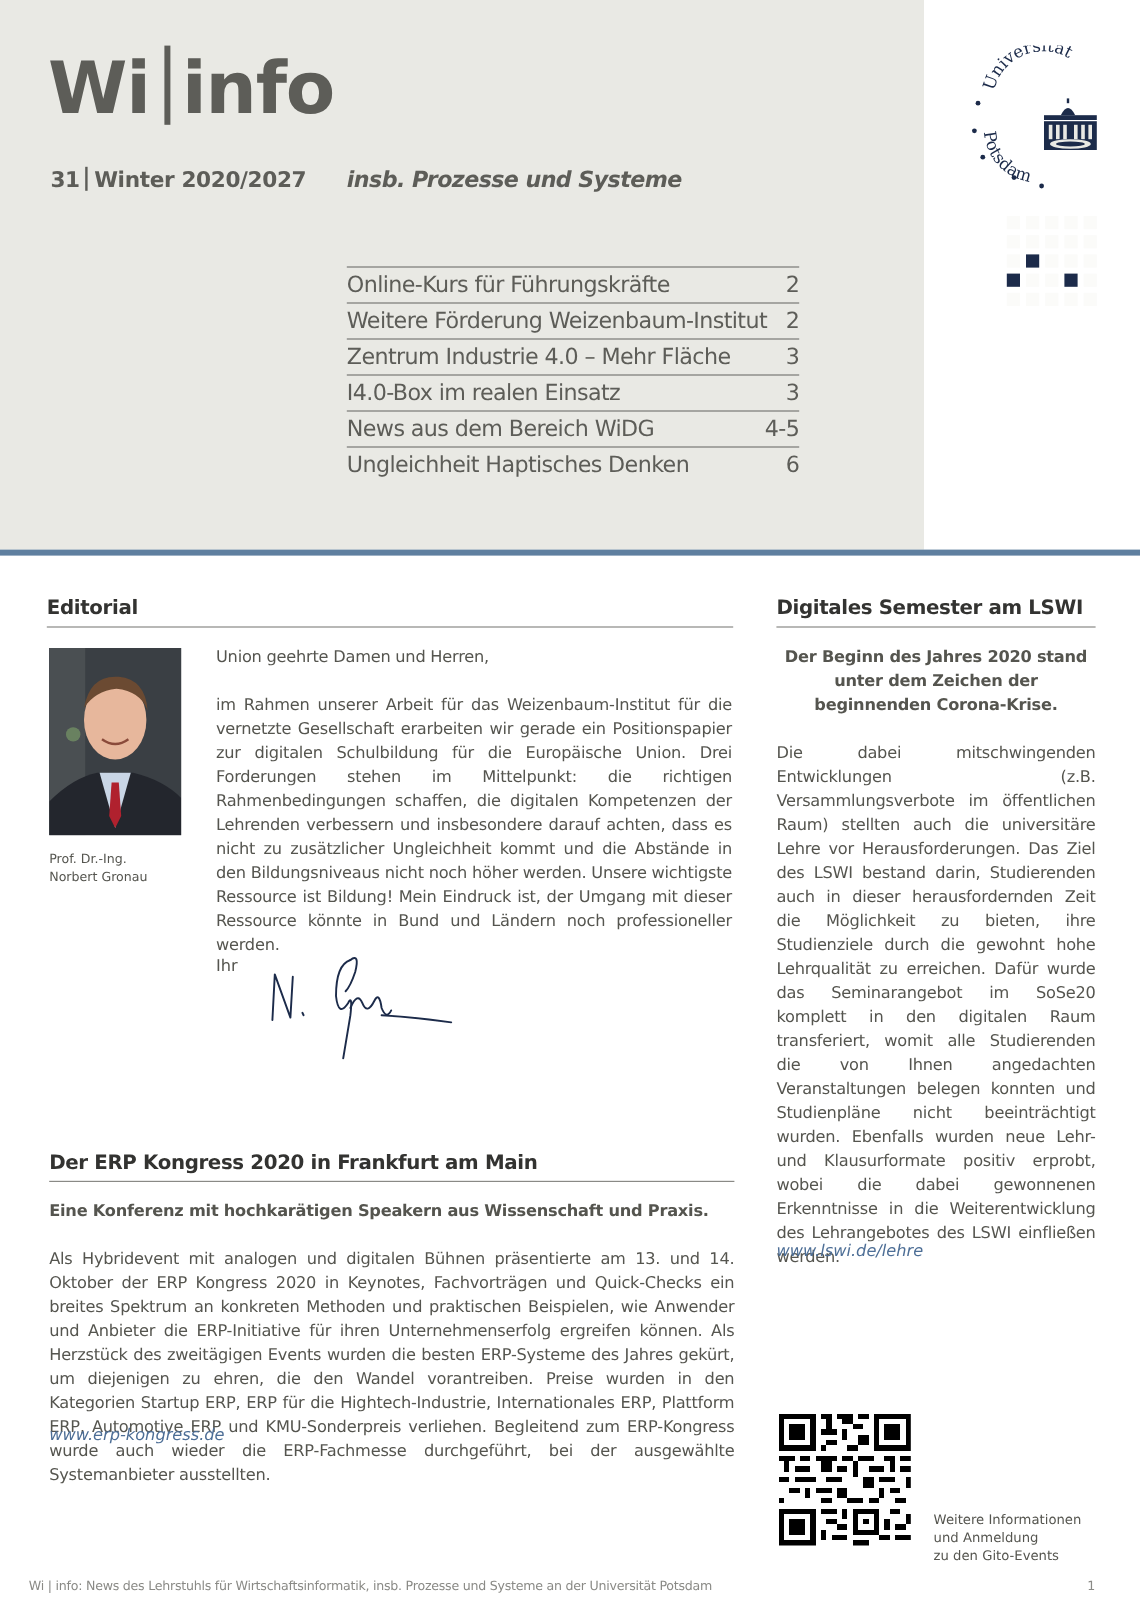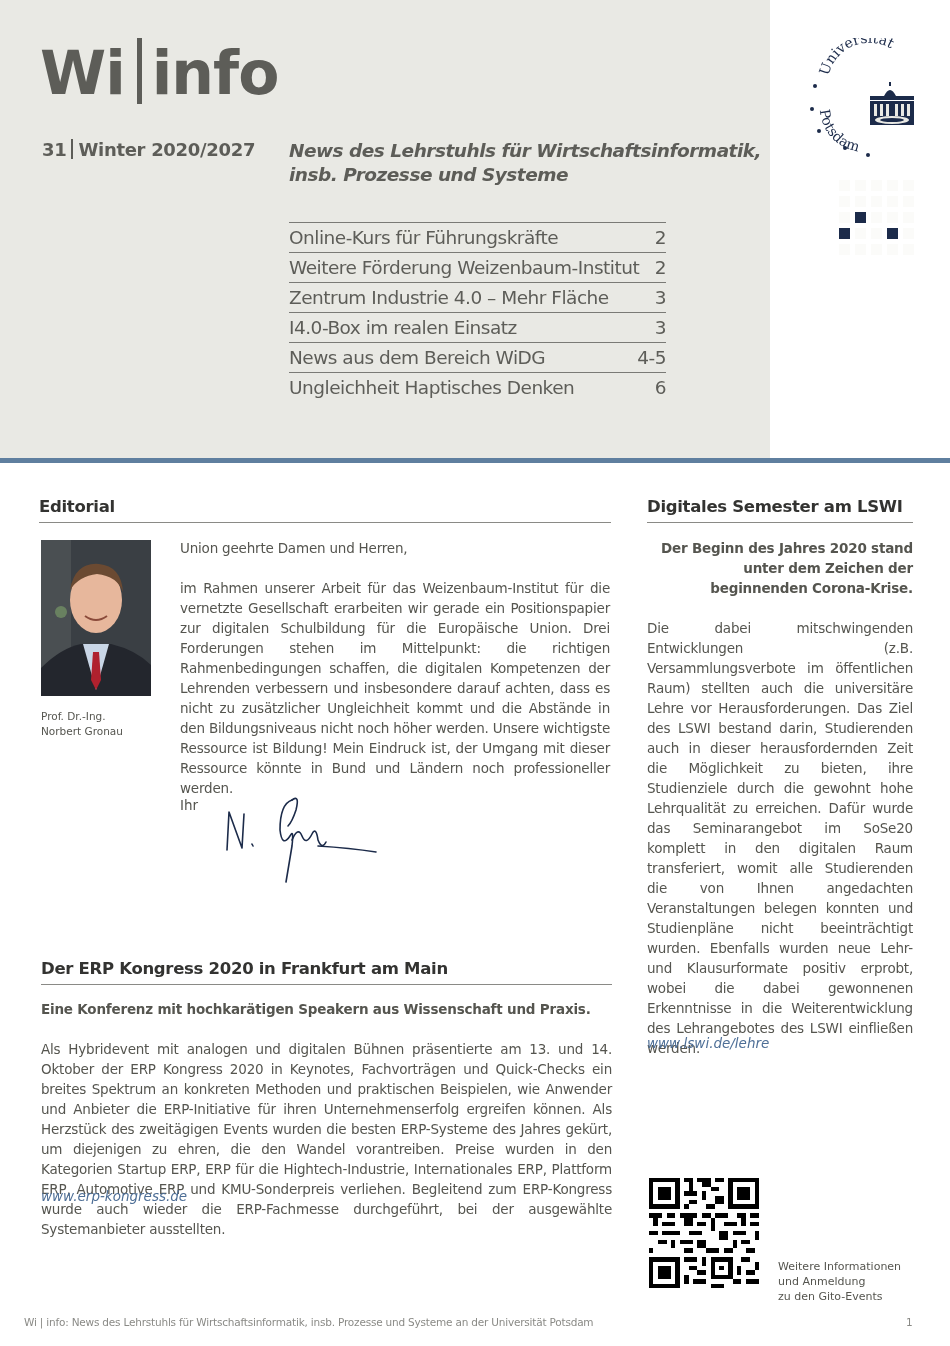--- a/index.html
+++ b/index.html
@@ -53,21 +53,20 @@
 <div class="header">
   <div class="masthead">
     <span>Wi</span><span class="pipe"></span><span>info</span>
   </div>
 
   <div class="issue">
     <span>31</span><span class="pipe"></span><span>Winter 2020/2027</span>
   </div>
 
   <div class="subtitle">
-    <div>News des Lehrstuhls für Wirtschaftsinformatik,</div>
     <div>insb. Prozesse und Systeme</div>
   </div>
 
   <div class="toc">
     <div class="toc-row">
         <span>Online-Kurs für Führungskräfte</span>
         <span class="page">2</span>
       </div>
     <div class="toc-row">
         <span>Weitere Förderung Weizenbaum-Institut</span>
@@ -193,21 +192,21 @@
 
 <div class="section-head" style="left:41px; top:959px; width:571px;">Der ERP Kongress 2020 in Frankfurt am Main</div>
 <div class="body-text" style="left:41px; top:999px; width:571px;">
   <p class="lead" style="text-align:left">Eine Konferenz mit hochkarätigen Speakern aus Wissenschaft und Praxis.</p>
   <p>Als Hybridevent mit analogen und digitalen Bühnen präsentierte am 13. und 14. Oktober der ERP Kongress 2020 in Keynotes, Fachvorträgen und Quick-Checks ein breites Spektrum an konkreten Methoden und praktischen Beispielen, wie Anwender und Anbieter die ERP-Initiative für ihren Unternehmenserfolg ergreifen können. Als Herzstück des zweitägigen Events wurden die besten ERP-Systeme des Jahres gekürt, um diejenigen zu ehren, die den Wandel vorantreiben. Preise wurden in den Kategorien Startup ERP, ERP für die Hightech-Industrie, Internationales ERP, Plattform ERP, Automotive ERP und KMU-Sonderpreis verliehen. Begleitend zum ERP-Kongress wurde auch wieder die ERP-Fachmesse durchgeführt, bei der ausgewählte Systemanbieter ausstellten.</p>
 </div>
 <a class="link" style="left:41px; top:1188px;" href="#">www.erp-kongress.de</a>
 
 <div class="section-head" style="left:647px; top:497px; width:266px;">Digitales Semester am LSWI</div>
 <div class="body-text" style="left:647px; top:538px; width:266px;">
-  <p class="lead" style="text-align:right">Der Beginn des Jahres 2020 stand unter dem Zeichen der beginnenden Corona-Krise.</p>
+  <p class="lead" style="text-align:center">Der Beginn des Jahres 2020 stand unter dem Zeichen der beginnenden Corona-Krise.</p>
   <p>Die dabei mitschwingenden Entwicklungen (z.B. Versammlungsverbote im öffentlichen Raum) stellten auch die universitäre Lehre vor Herausforderungen. Das Ziel des LSWI bestand darin, Studierenden auch in dieser herausfordernden Zeit die Möglichkeit zu bieten, ihre Studienziele durch die gewohnt hohe Lehrqualität zu erreichen. Dafür wurde das Seminarangebot im SoSe20 komplett in den digitalen Raum transferiert, womit alle Studierenden die von Ihnen angedachten Veranstaltungen belegen konnten und Studienpläne nicht beeinträchtigt wurden. Ebenfalls wurden neue Lehr- und Klausurformate positiv erprobt, wobei die dabei gewonnenen Erkenntnisse in die Weiterentwicklung des Lehrangebotes des LSWI einfließen werden.</p>
 </div>
 <a class="link" style="left:647px; top:1035px;font-style:italic;" href="#">www.lswi.de/lehre</a>
 
 <svg class="qr" viewBox="0 0 25 25" shape-rendering="crispEdges">
   <rect width="25" height="25" fill="#ffffff"></rect>
   <g fill="#000">
     <rect x="0" y="0" width="7" height="7"></rect>
       <rect x="1" y="1" width="5" height="5" fill="#fff"></rect>
       <rect x="2" y="2" width="3" height="3"></rect>

